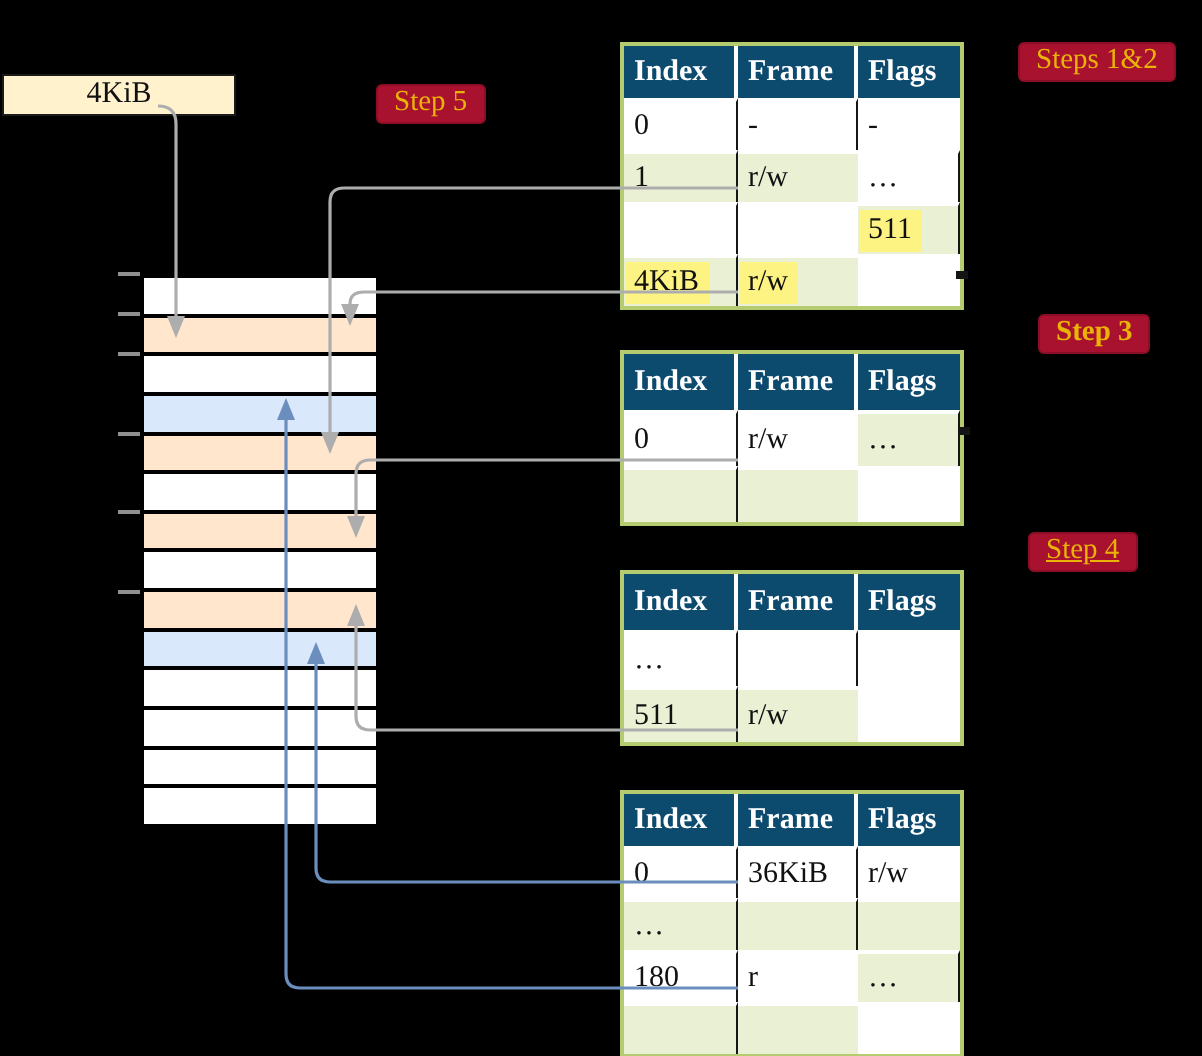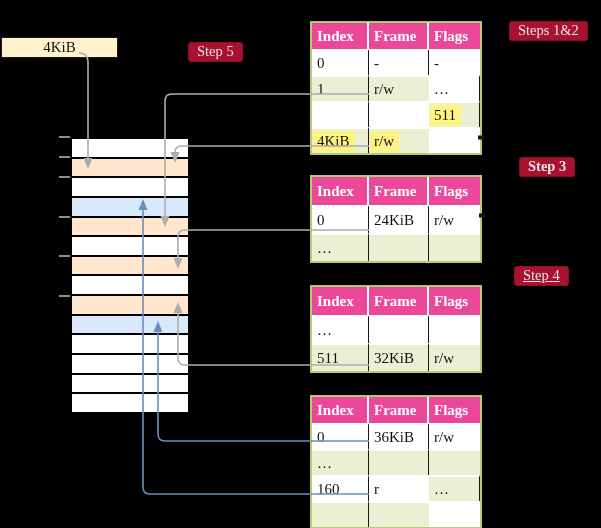--- a/index.html
+++ b/index.html
@@ -10,21 +10,21 @@
   
   .frame-box{
     position:absolute;left:1px;top:37px;width:117px;height:21px;
     background:#fff2cc;border:1px solid #1a1a1a;box-sizing:border-box;
     display:flex;align-items:center;justify-content:center;
     font-size:15px;color:#111;
   }
   
   .badge{
     position:absolute;background:#a8122e;border:1px solid #8c0e26;border-radius:3px;
-    color:#e5e5e5;font-size:14.5px;line-height:15px;padding:1px 8px 2px 8px;
+    color:#eab308;font-size:14.5px;line-height:15px;padding:1px 8px 2px 8px;
     white-space:nowrap;
   }
   
   .memory{
     position:absolute;left:70px;top:137px;width:120px;height:277px;
     border:2px solid #000;box-sizing:border-box;display:flex;flex-direction:column;
     background:#fff;
   }
   .mem-row{flex:1 1 auto;border-bottom:2px solid #000;}
   .mem-row:last-child{border-bottom:none;}
@@ -32,21 +32,21 @@
   
   .ptable{
     position:absolute;display:grid;grid-template-columns:57px 60px 51px;
     border:2px solid #b5cb70;background:#fff;box-sizing:content-box;
   }
   .cell{
     box-sizing:border-box;display:flex;align-items:center;
     font-size:15px;color:#111;padding-left:5px;overflow:hidden;white-space:nowrap;
   }
   .th{
-    background:#ec4899;color:#fff;font-weight:bold;font-size:15px;
+    background:#0c4a6e;color:#fff;font-weight:bold;font-size:15px;
     border-right:2px solid #fff;
   }
   .th:nth-child(3n){border-right:none;}
   .td{border-top:2px solid #fff;border-right:1px solid #161616;}
   .td.lastcol{border-right:none;}
   .td.green{background:#eaf0d4;}
   .td.white{background:#fff;}
   .hl{background:#fdf382;display:inline-block;padding:2px 5px 2px 4px;margin-left:-4px;}
   svg.connectors{position:absolute;left:0;top:0;z-index:6;pointer-events:none;}
   .badge, .frame-box{z-index:4;}
@@ -125,23 +125,20 @@
           <span class="hl">r/w</span>
         </div>
       </div>
       <div class="ptable" style="left: 310px; top: 175px; grid-auto-rows: 28px;">
         <div class="cell th">Index</div>
         <div class="cell th">Frame</div>
         <div class="cell th">Flags</div>
         <div class="cell td white">
           <span>0</span>
         </div>
-        <div class="cell td white">
-          <span>24KiB</span>
-        </div>
         <div class="cell td white lastcol">
           <span>r/w</span>
         </div>
         <div class="cell td green">
           <span>…</span>
         </div>
         <div class="cell td green"></div>
         <div class="cell td green lastcol"></div>
       </div>
       <div class="ptable" style="left: 310px; top: 285px; grid-auto-rows: 28px;">
@@ -149,23 +146,20 @@
         <div class="cell th">Frame</div>
         <div class="cell th">Flags</div>
         <div class="cell td white">
           <span>…</span>
         </div>
         <div class="cell td white"></div>
         <div class="cell td white lastcol"></div>
         <div class="cell td green">
           <span>511</span>
         </div>
-        <div class="cell td green">
-          <span>32KiB</span>
-        </div>
         <div class="cell td green lastcol">
           <span>r/w</span>
         </div>
       </div>
       <div class="ptable" style="left: 310px; top: 395px; grid-auto-rows: 26px;">
         <div class="cell th">Index</div>
         <div class="cell th">Frame</div>
         <div class="cell th">Flags</div>
         <div class="cell td white">
           <span>0</span>
@@ -175,21 +169,21 @@
         </div>
         <div class="cell td white lastcol">
           <span>r/w</span>
         </div>
         <div class="cell td green">
           <span>…</span>
         </div>
         <div class="cell td green"></div>
         <div class="cell td green lastcol"></div>
         <div class="cell td white">
-          <span>160</span>
+          <span>180</span>
         </div>
         <div class="cell td white lastcol">
           <span>r</span>
         </div>
         <div class="cell td green">
           <span>…</span>
         </div>
         <div class="cell td green"></div>
         <div class="cell td green lastcol"></div>
       </div>

